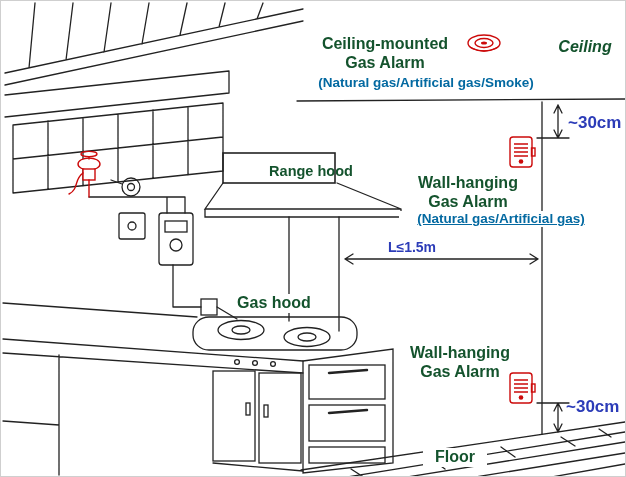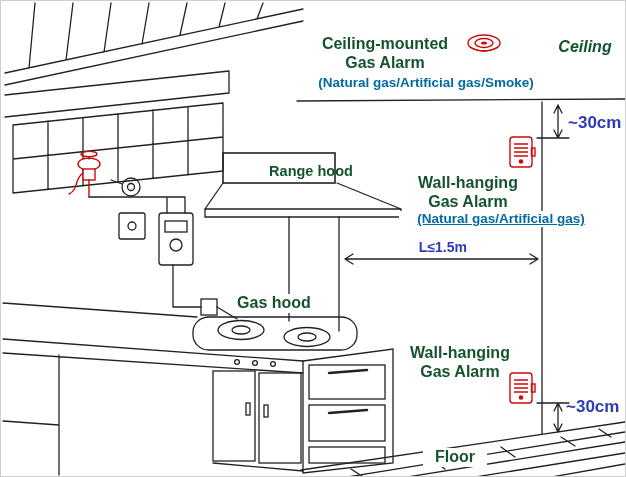--- a/index.html
+++ b/index.html
@@ -137,21 +137,21 @@
 
   <div class="lbl blue t-meas" style="left:567px;top:112px;width:56px;">~30cm</div>
 
   <div class="lbl red t-hood boxed" style="left:222px;top:152px;width:112px;height:36px;margin-left:32px;">Range hood</div>
 
   <div class="lbl red t-title center" style="left:404px;top:173px;width:126px;">Wall-hanging
 Gas Alarm</div>
 
   <div class="lbl blk t-sub center bgw" style="left:398px;top:210px;width:204px;text-decoration:underline;">(Natural gas/Artificial gas)</div>
 
-  <div class="lbl blue center bgw" style="left:356px;top:238px;width:110px;font-size:14px;text-align:right;">L≤1.5m</div>
+  <div class="lbl blue center bgw" style="left:356px;top:238px;width:110px;font-size:14px;">L≤1.5m</div>
 
   <div class="lbl red t-title center bgw" style="left:229px;top:293px;width:88px;">Gas hood</div>
 
   <div class="lbl red t-title center" style="left:396px;top:343px;width:126px;">Wall-hanging
 Gas Alarm</div>
 
 
   <div class="lbl blue t-meas" style="left:565px;top:396px;width:56px;">~30cm</div>
 
   <div class="lbl red t-title center bgw" style="left:422px;top:447px;width:64px;">Floor</div>

